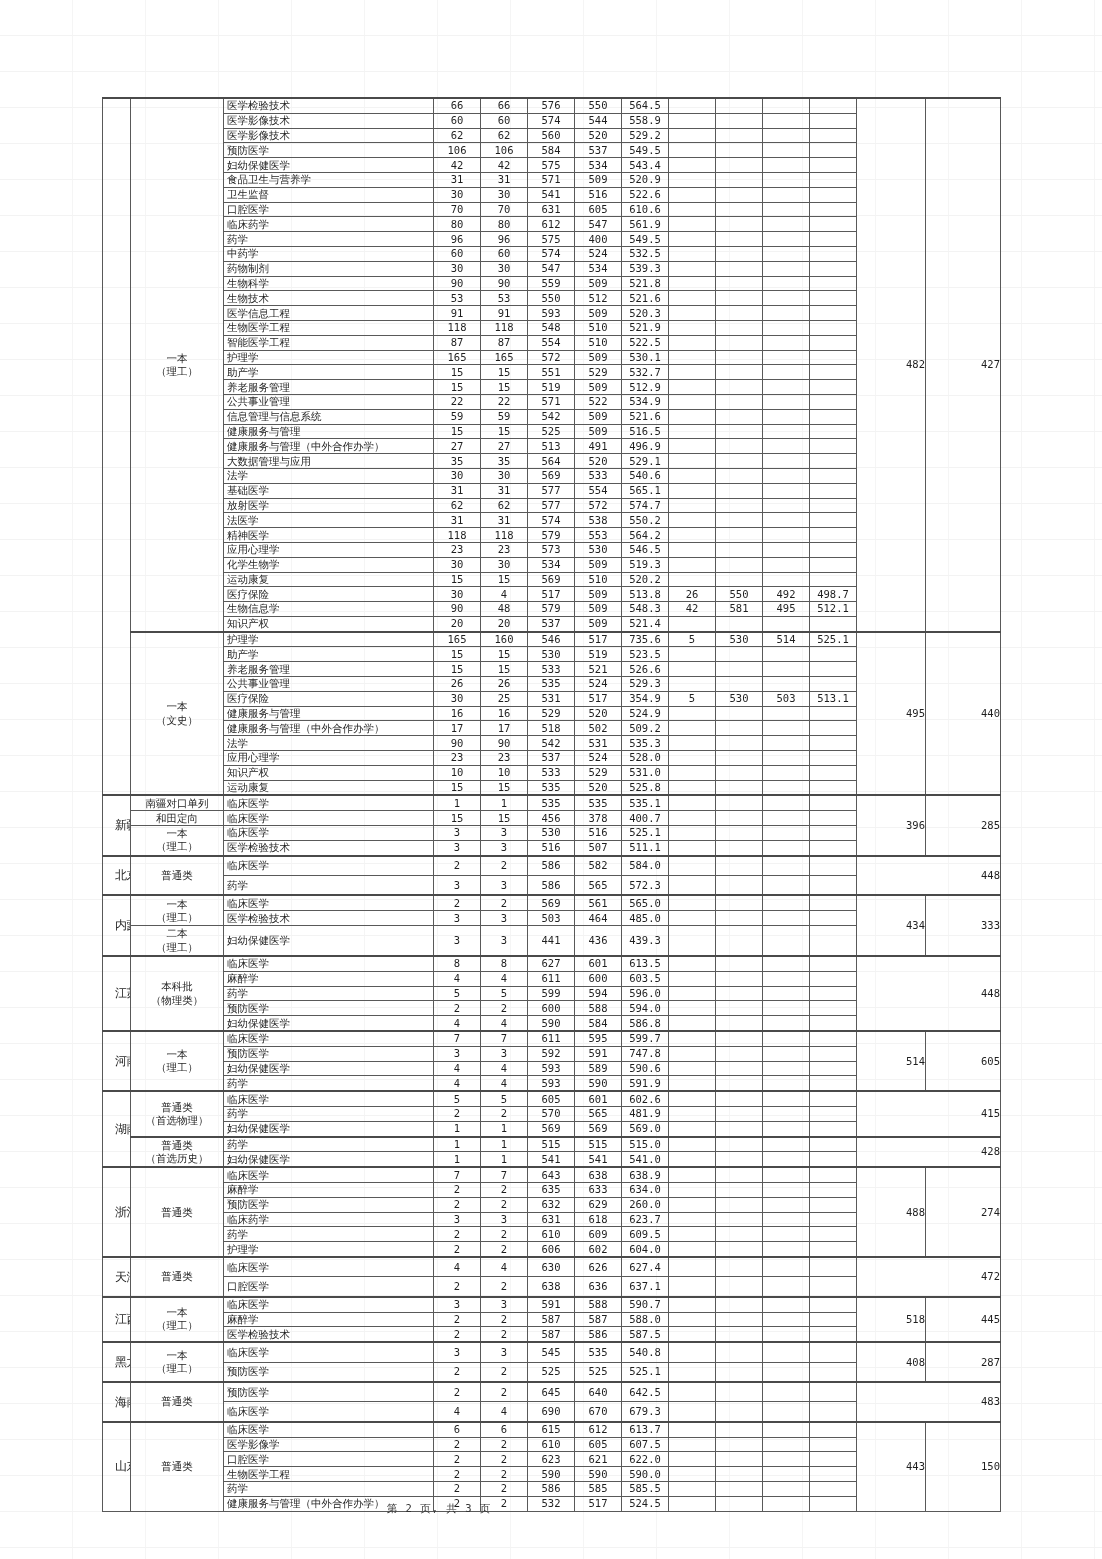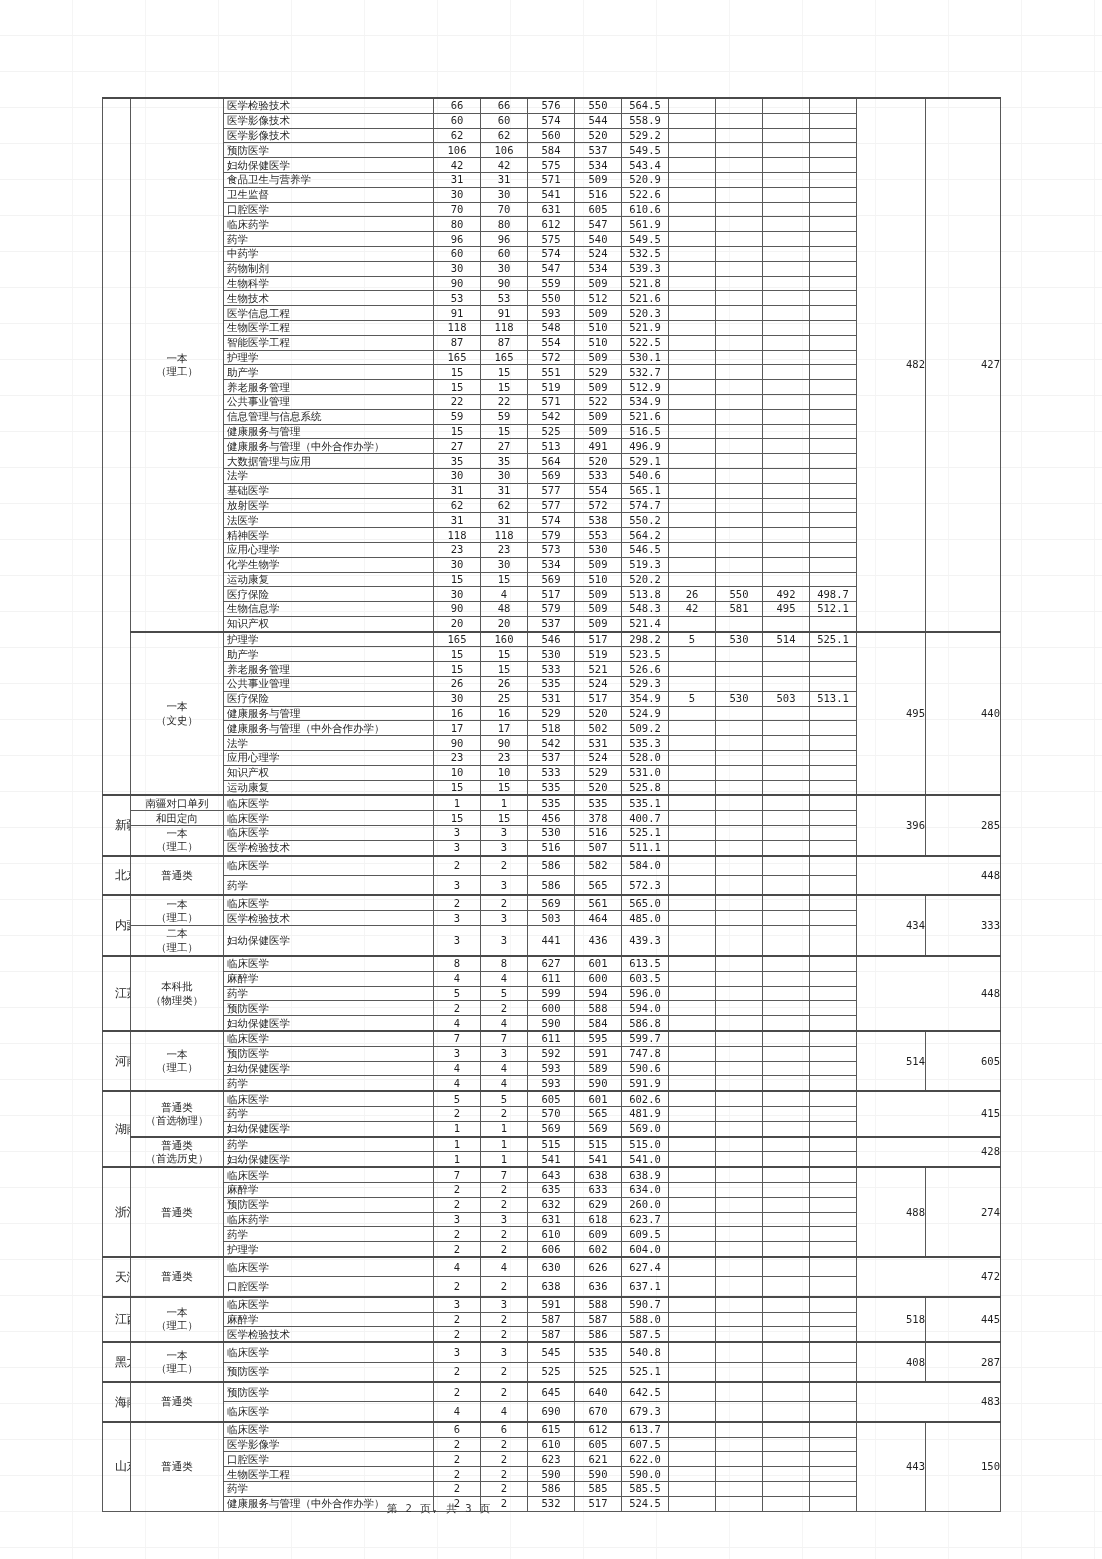--- a/index.html
+++ b/index.html
@@ -175,21 +175,21 @@
           <td class="num"></td>
           <td class="num"></td>
           <td class="num"></td>
           <td class="num"></td>
         </tr>
         <tr>
           <td class="major">药学</td>
           <td class="num">96</td>
           <td class="num">96</td>
           <td class="num">575</td>
-          <td class="num">540</td>
+          <td class="num">400</td>
           <td class="num">549.5</td>
           <td class="num"></td>
           <td class="num"></td>
           <td class="num"></td>
           <td class="num"></td>
         </tr>
         <tr>
           <td class="major">中药学</td>
           <td class="num">60</td>
           <td class="num">60</td>
@@ -502,21 +502,21 @@
           <td class="num"></td>
         </tr>
         <tr class="thick">
           <td class="batch" rowspan="11">一本
 （文史）</td>
           <td class="major">护理学</td>
           <td class="num">165</td>
           <td class="num">160</td>
           <td class="num">546</td>
           <td class="num">517</td>
-          <td class="num">298.2</td>
+          <td class="num">735.6</td>
           <td class="num">5</td>
           <td class="num">530</td>
           <td class="num">514</td>
           <td class="num">525.1</td>
           <td class="line" rowspan="11">495</td>
           <td class="line" rowspan="11">440</td>
         </tr>
         <tr>
           <td class="major">助产学</td>
           <td class="num">15</td>

